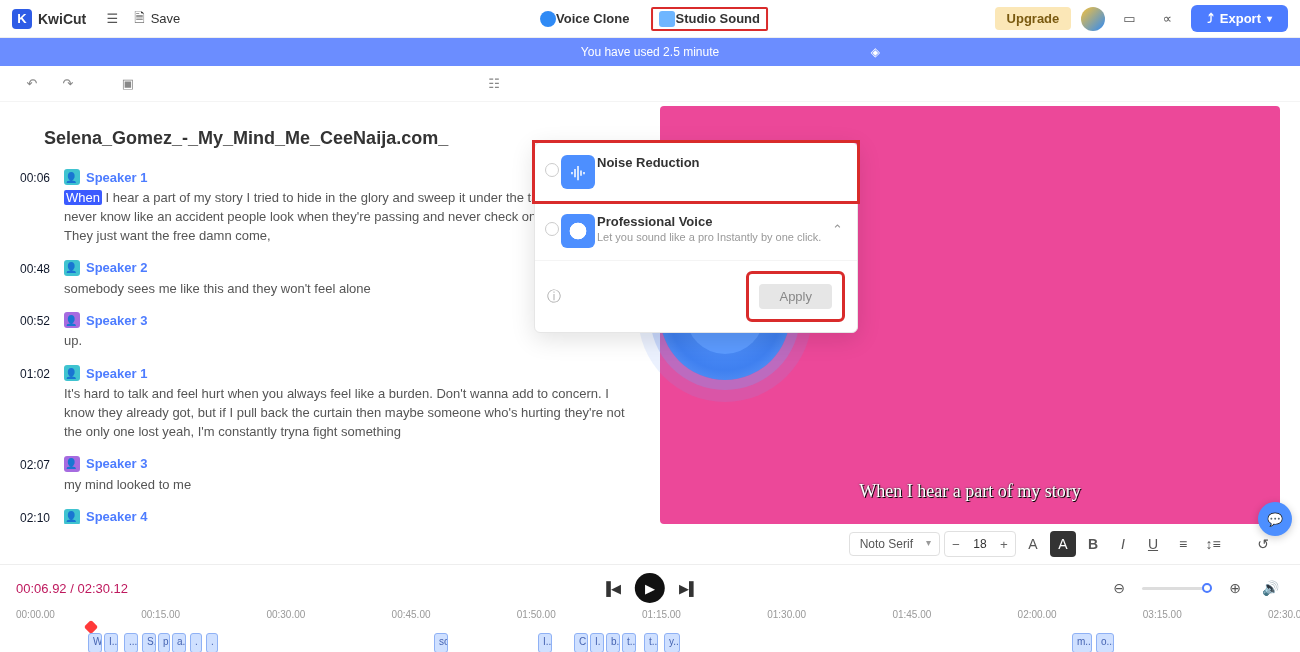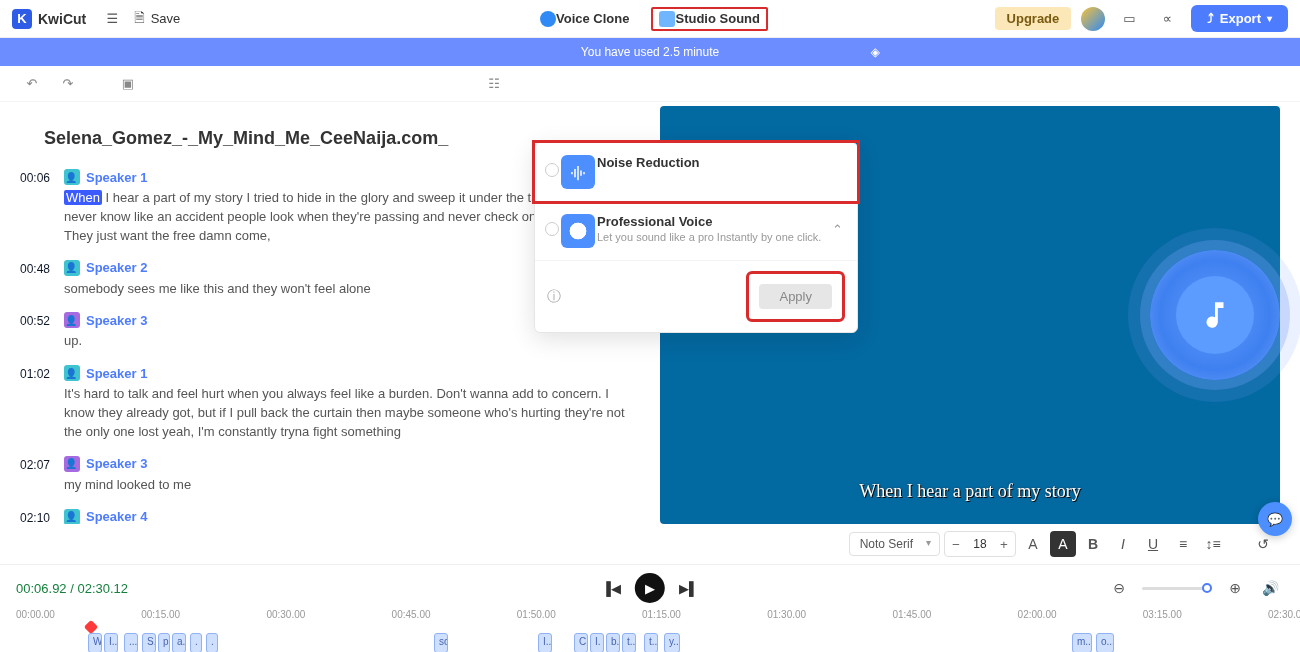--- a/index.html
+++ b/index.html
@@ -39,21 +39,21 @@
 .row .body { flex: 1; }
 .spk { display: flex; align-items: center; gap: 6px; margin-bottom: 4px; }
 .spk-icon { width: 16px; height: 16px; border-radius: 3px; display: inline-flex; align-items: center; justify-content: center; color: #fff; font-size: 10px; }
 .spk-icon.teal { background: #3fc3d0; }
 .spk-icon.purple { background: #a66be0; }
 .spk-name { color: #4d7cff; font-weight: 600; font-size: 13px; }
 .line { font-size: 13px; color: #555; line-height: 1.45; }
 .hl { background: #3b5bff; color: #fff; padding: 0 2px; border-radius: 2px; }
 
 
-.preview { flex: 1; background: #0369a1; margin: 4px 20px 0 0; border-radius: 4px; position: relative; display: flex; align-items: center; justify-content: flex-end; }
+.preview { flex: 1; background: #ec4899; margin: 4px 20px 0 0; border-radius: 4px; position: relative; display: flex; align-items: center; justify-content: flex-start; }
 .disc { width: 130px; height: 130px; border-radius: 50%; background: radial-gradient(circle, #5c9bff 0%, #3f80f0 60%, #6ea4fa 100%); display: flex; align-items: center; justify-content: center; box-shadow: 0 0 0 10px rgba(120,160,250,.3), 0 0 0 22px rgba(120,160,250,.15); }
 .disc-inner { width: 78px; height: 78px; border-radius: 50%; background: #5c9bff; display:flex; align-items:center; justify-content:center; }
 .caption { position: absolute; bottom: 22px; left: 0; right: 0; text-align: center; color: #fff; font-family: "Times New Roman", serif; font-size: 18px; text-shadow: 0 0 2px #333, 1px 1px 0 #000; }
 .chat-bubble { position: absolute; right: -12px; bottom: -12px; width: 34px; height: 34px; border-radius: 50%; background: #4d8fff; display:flex; align-items:center; justify-content:center; color:#fff; box-shadow: 0 2px 8px rgba(0,0,0,.2); }
 
 
 .popup { position: absolute; top: 40px; left: 534px; width: 324px; background: #fff; border: 1px solid #e6e6e6; box-shadow: 0 6px 24px rgba(0,0,0,.12); border-radius: 6px; z-index: 50; }
 .popup-row { display: flex; align-items: flex-start; padding: 12px 14px 12px 10px; gap: 2px; border-bottom: 1px solid #f4f4f4; position: relative; }
 .popup-row.redbox::after { content:""; position:absolute; inset:-3px; border: 3px solid #d92b2b; pointer-events:none; }
 .radio { width: 14px; height: 14px; border: 1.5px solid #ccc; border-radius: 50%; margin-top: 8px; flex-shrink: 0; }
@@ -75,21 +75,21 @@
 .fmt-sel::after { content:"▾"; position:absolute; right:8px; color:#999; font-size:10px; }
 .stepper { border: 1px solid #e0e0e0; border-radius: 4px; display: flex; align-items: center; }
 .stepper button { width: 22px; height: 24px; background: none; border: none; color:#666; cursor:pointer; }
 .stepper .val { width: 26px; text-align:center; font-size:12px; }
 .fmt-btn { width: 26px; height: 26px; display:flex; align-items:center; justify-content:center; color:#555; cursor:pointer; border-radius:4px; font-size:14px; }
 .fmt-btn.invert { background:#333; color:#fff; }
 
 
 .footer { height: 128px; border-top: 1px solid #eee; padding: 8px 16px 0; }
 .ft-top { display:flex; align-items:center; height: 30px; }
-.time-display { font-size: 13px; color:#15803d; }
+.time-display { font-size: 13px; color:#be185d; }
 .ft-center { position:absolute; left:50%; transform:translateX(-50%); display:flex; align-items:center; gap:14px; }
 .play { width: 30px; height: 30px; border-radius: 50%; background:#111; color:#fff; display:flex; align-items:center; justify-content:center; cursor:pointer; }
 .skip { color:#333; cursor:pointer; }
 .ft-right { margin-left:auto; display:flex; align-items:center; gap:10px; }
 .zoom-slider { width: 70px; height: 3px; background:#ddd; border-radius:2px; position:relative; }
 .zoom-slider .thumb { position:absolute; right:0; top:-4px; width:10px; height:10px; border:2px solid #4d7cff; background:#fff; border-radius:50%; }
 .ruler { display:flex; font-size:10px; color:#999; margin-top: 6px; position:relative; height:16px; }
 .ruler .tick { position:absolute; }
 .playhead { position:absolute; left: 74px; top: -4px; width: 2px; height: 76px; background:#ff3a3a; }
 .playhead::before { content:""; position:absolute; top:-5px; left:-4px; width:10px; height:10px; background:#ff3a3a; transform:rotate(45deg); border-radius:2px; }

